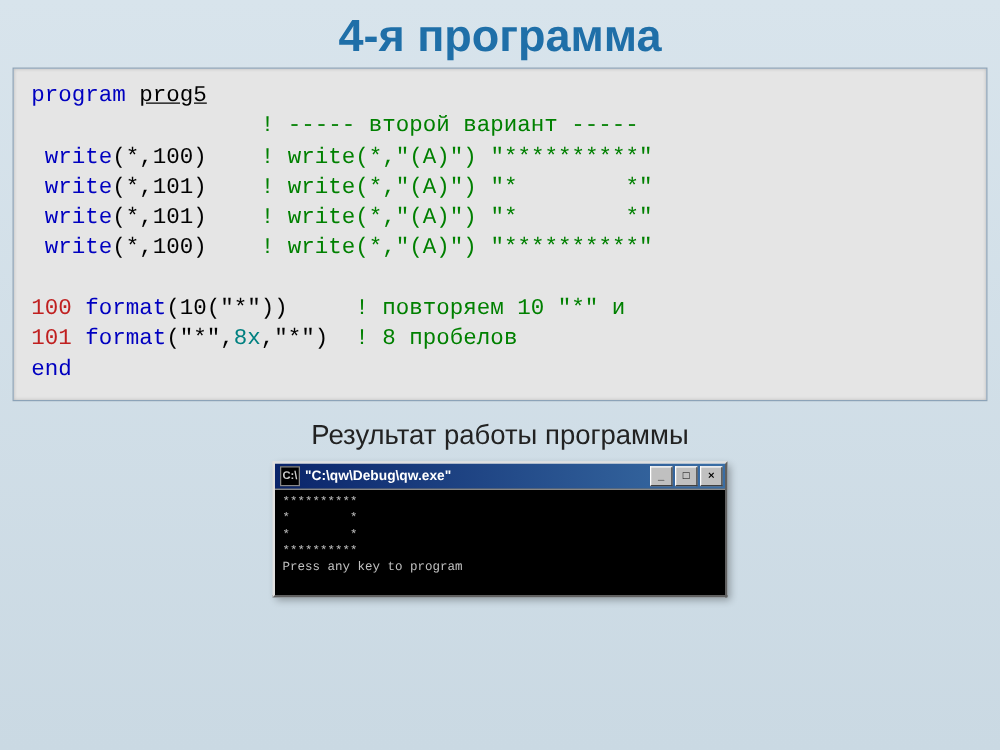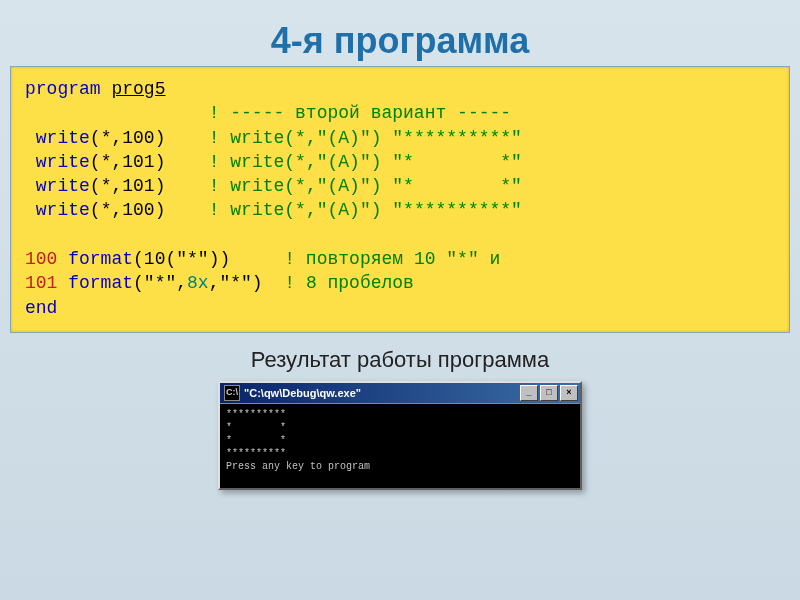--- a/index.html
+++ b/index.html
@@ -12,33 +12,33 @@
     overflow: hidden;
   }
   .slide {
     width: 800px;
     height: 600px;
     position: relative;
   }
   .title-region {
     width: 100%;
     text-align: center;
-    padding-top: 20px;
+    padding-top: 8px;
     padding-bottom: 4px;
   }
   .slide-title {
     font-family: Arial, sans-serif;
     font-size: 36px;
     font-weight: bold;
     color: #1f6fa8;
     margin: 0;
   }
   .code-block {
     margin: 0 10px;
-    background: #fde047;
+    background: #e5e5e5;
     border: 1px solid #8ca3b8;
     box-shadow: inset 0 0 3px rgba(0,0,0,0.2);
     padding: 10px 14px 12px 14px;
     font-family: "Courier New", monospace;
     font-size: 18px;
     line-height: 1.35;
     white-space: pre;
     color: #000;
   }
   .kw-blue { color: #0000c0; }
@@ -133,21 +133,21 @@
                  <span class="cm-green">! ----- второй вариант -----</span>
  <span class="kw-blue">write</span><span>(*,100)</span>    <span class="cm-green">! write(*,"(A)") "**********"</span>
  <span class="kw-blue">write</span><span>(*,101)</span>    <span class="cm-green">! write(*,"(A)") "*        *"</span>
  <span class="kw-blue">write</span><span>(*,101)</span>    <span class="cm-green">! write(*,"(A)") "*        *"</span>
  <span class="kw-blue">write</span><span>(*,100)</span>    <span class="cm-green">! write(*,"(A)") "**********"</span>
 
 <span class="kw-red">100</span> <span class="kw-blue">format</span><span>(10("*"))</span>     <span class="cm-green">! повторяем 10 "*" и</span>
 <span class="kw-red">101</span> <span class="kw-blue">format</span><span>("*",</span><span class="kw-teal">8x</span><span>,"*")</span>  <span class="cm-green">! 8 пробелов</span>
 <span class="kw-blue">end</span></div>
 
-  <div class="subtitle">Результат работы программа</div>
+  <div class="subtitle">Результат работы программы</div>
 
   <div class="console-window">
     <div class="titlebar">
       <span class="titlebar-icon">C:\</span>
       <span class="titlebar-text">"C:\qw\Debug\qw.exe"</span>
       <span class="titlebar-buttons">
         <span class="titlebar-btn">_</span>
         <span class="titlebar-btn">□</span>
         <span class="titlebar-btn">×</span>
       </span>

